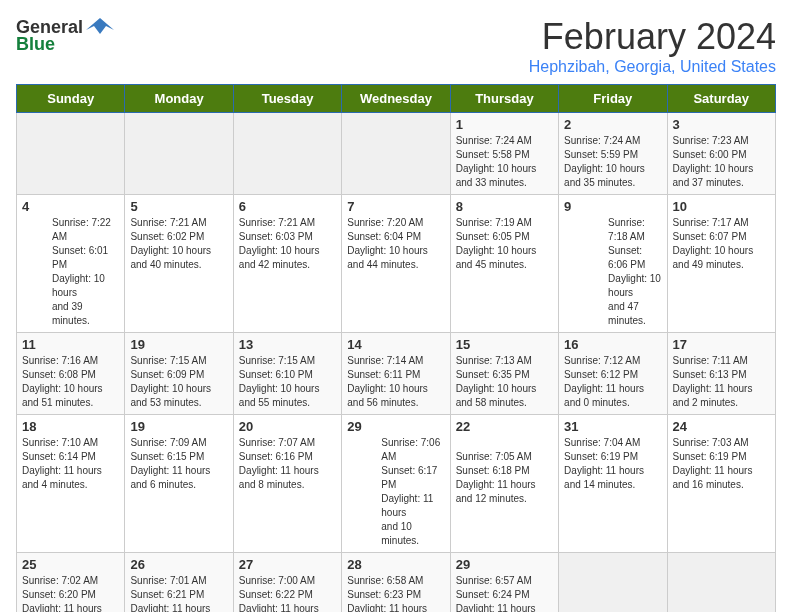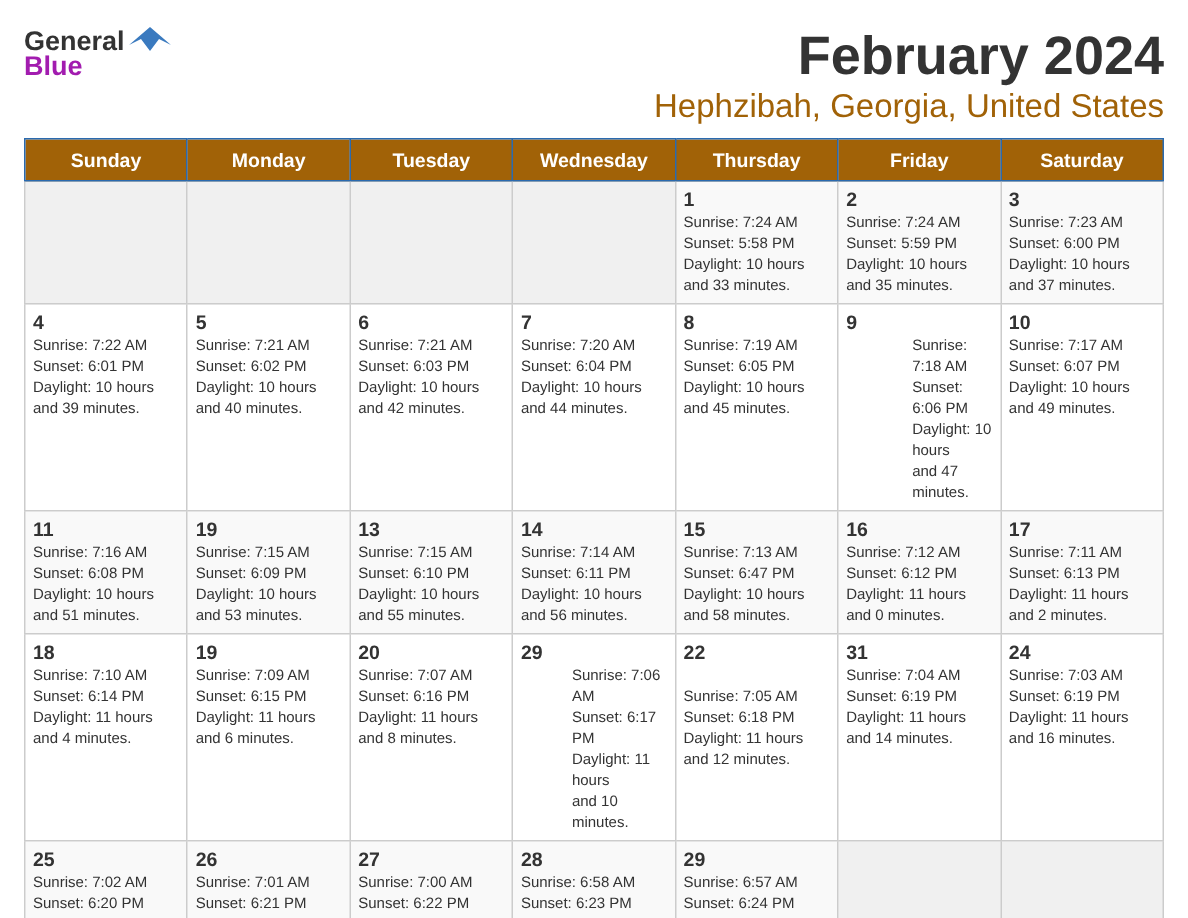--- a/index.html
+++ b/index.html
@@ -24,35 +24,35 @@
     }
     .logo-row {
       display: flex;
       align-items: center;
     }
     .title-block {
       text-align: right;
     }
     .title-block h1 {
       font-size: 36px;
-      font-weight: bold;
+      font-weight: normal;
       color: #333;
     }
     .title-block h2 {
-      font-size: 22px;
+      font-size: 16px;
       font-weight: normal;
-      color: #a16207;
+      color: #3b82f6;
     }
     .calendar {
       width: 100%;
       border-collapse: collapse;
       border: 1px solid #ccc;
     }
     .calendar th {
-      background-color: #a16207;
+      background-color: #4d7c0f;
       color: #fff;
       text-align: center;
       padding: 6px 4px;
       font-size: 13px;
       border: 1px solid #2a6aaf;
     }
     .calendar td {
       vertical-align: top;
       padding: 4px 5px;
       border: 1px solid #ccc;
@@ -87,21 +87,21 @@
 <body>
 
 <div class="header">
   <div class="logo">
     <div class="logo-row">
       <span style="font-size:18px;font-weight:bold;color:#333;">General</span>
       <svg width="28" height="22" viewBox="0 0 28 22" style="margin-left:3px;">
         <polygon points="14,2 28,14 20,10 14,18 8,10 0,14" fill="#3a7abf"></polygon>
       </svg>
     </div>
-    <span style="font-size:18px;font-weight:bold;color:#a21caf;margin-top:-4px;">Blue</span>
+    <span style="font-size:18px;font-weight:bold;color:#15803d;margin-top:-4px;">Blue</span>
   </div>
   <div class="title-block">
     <h1>February 2024</h1>
     <h2>Hephzibah, Georgia, United States</h2>
   </div>
 </div>
 
 <table class="calendar">
   <thead>
     <tr>
@@ -138,21 +138,21 @@
           <span class="day-num">3</span>
           <div class="day-info" style="white-space: pre-line;">Sunrise: 7:23 AM
 Sunset: 6:00 PM
 Daylight: 10 hours
 and 37 minutes.</div>
         </td>
       </tr>
       <tr>
         <td>
           <span class="day-num">4</span>
-          <div class="day-info" style="white-space: pre-line;">Sunrise: 7:22 AM
+          <div class="day-info" style="white-space: pre-line; margin-left: 30px;">Sunrise: 7:22 AM
 Sunset: 6:01 PM
 Daylight: 10 hours
 and 39 minutes.</div>
         </td>
         <td>
           <span class="day-num">5</span>
           <div class="day-info" style="white-space: pre-line;">Sunrise: 7:21 AM
 Sunset: 6:02 PM
 Daylight: 10 hours
 and 40 minutes.</div>
@@ -218,21 +218,21 @@
         <td>
           <span class="day-num">14</span>
           <div class="day-info" style="white-space: pre-line;">Sunrise: 7:14 AM
 Sunset: 6:11 PM
 Daylight: 10 hours
 and 56 minutes.</div>
         </td>
         <td>
           <span class="day-num">15</span>
           <div class="day-info" style="white-space: pre-line;">Sunrise: 7:13 AM
-Sunset: 6:47 PM
+Sunset: 6:35 PM
 Daylight: 10 hours
 and 58 minutes.</div>
         </td>
         <td>
           <span class="day-num">16</span>
           <div class="day-info" style="white-space: pre-line;">Sunrise: 7:12 AM
 Sunset: 6:12 PM
 Daylight: 11 hours
 and 0 minutes.</div>
         </td>

